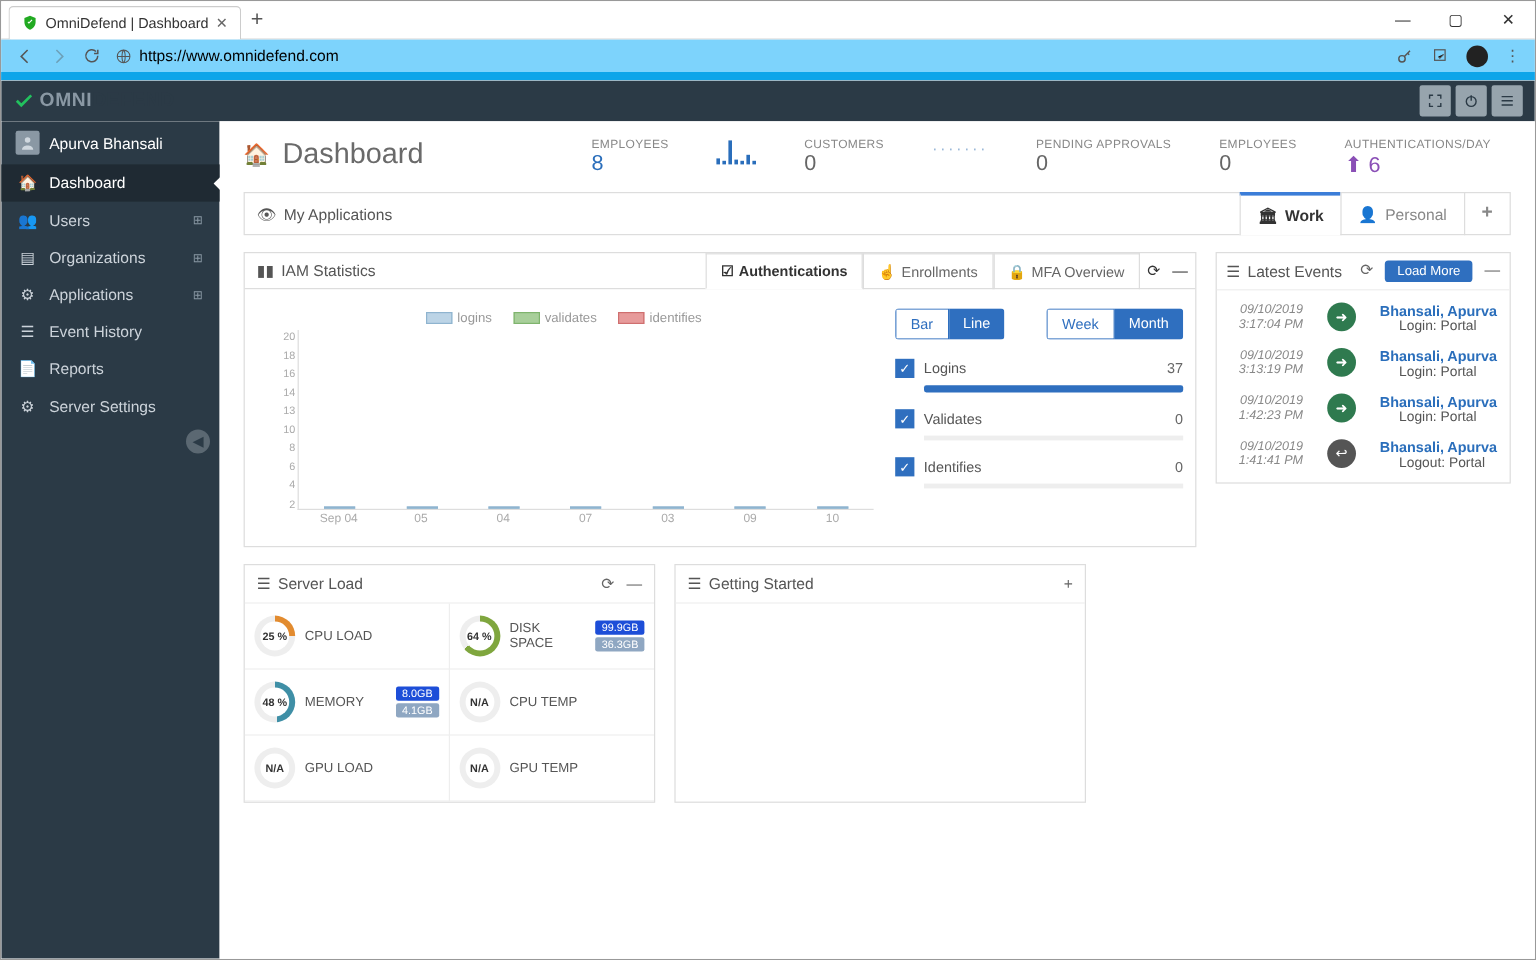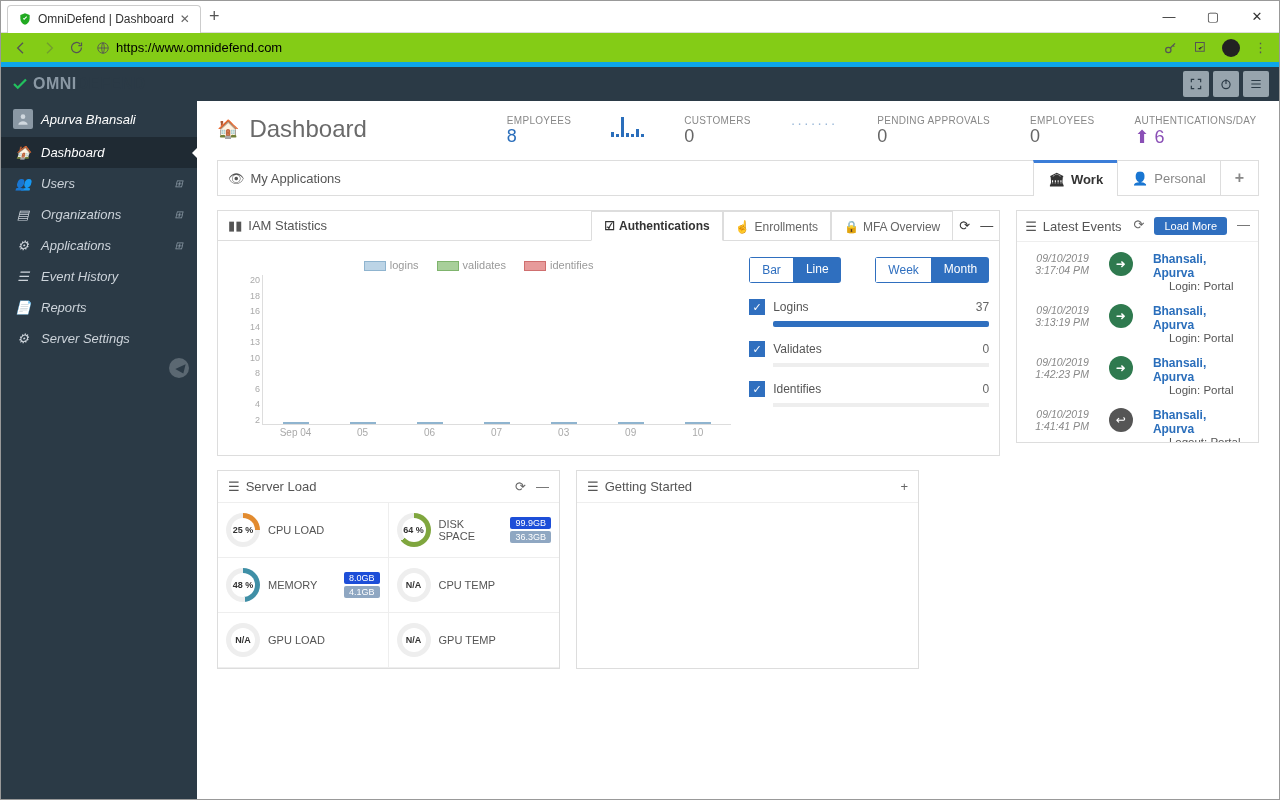--- a/index.html
+++ b/index.html
@@ -6,38 +6,38 @@
 body { font-family:"Segoe UI",Arial,sans-serif; font-size:13px; color:#333; background:#fff; overflow:hidden; width:1280px; height:800px; }
 .window { width:1280px; height:800px; display:flex; flex-direction:column; border:1px solid #999; }
 .titlebar { height:32px; background:#fff; display:flex; align-items:center; border-bottom:1px solid #ddd; }
 .tabs-strip { display:flex; align-items:center; height:32px; padding-left:6px; }
 .browser-tab { display:flex; align-items:center; gap:6px; padding:6px 10px; background:#fff; border:1px solid #ccc; border-bottom:none; border-radius:4px 4px 0 0; font-size:12px; height:28px; margin-top:4px; }
 .browser-tab .favicon { width:14px; height:14px; color:#22aa22; }
 .browser-tab .close { color:#666; cursor:pointer; font-size:12px; }
 .newtab { margin-left:8px; font-size:18px; color:#555; cursor:pointer; }
 .window-controls { margin-left:auto; display:flex; }
 .window-controls div { width:44px; height:30px; display:flex; align-items:center; justify-content:center; cursor:pointer; color:#333; }
-.addressbar { height:34px; background:#84cc16; display:flex; align-items:center; gap:12px; padding:0 12px; border-bottom:5px solid #0ea5e9; }
+.addressbar { height:34px; background:#7dd3fc; display:flex; align-items:center; gap:12px; padding:0 12px; border-bottom:7px solid #0ea5e9; }
 .addressbar .nav-icon { color:#555; cursor:pointer; }
 .addressbar .url-wrap { display:flex; align-items:center; gap:6px; flex:1; }
 .addressbar .url-wrap span.secure { color:#555; }
 .addressbar input.url { border:none; background:transparent; font-size:13px; width:100%; outline:none; }
 .addressbar .right-icons { display:flex; align-items:center; gap:14px; color:#555; }
 .addressbar .right-icons .avatar { width:18px; height:18px; border-radius:50%; background:#222; }
 .app { flex:1; display:flex; flex-direction:column; background:#fff; overflow:hidden; }
 .app-header { height:34px; background:#2b3a46; display:flex; align-items:center; padding:0 10px; }
 .logo { display:flex; align-items:center; gap:4px; font-weight:600; letter-spacing:0.5px; }
 .logo .check { color:#22c15e; }
 .logo-text { font-size:16px; font-weight:600; }
 .logo-text .o { color:#8a98a4; }
 .logo-text .d { color:#1a1a1a; }
 .header-right { margin-left:auto; display:flex; gap:4px; }
 .header-right .sq { width:26px; height:26px; background:#97a4ad; display:flex; align-items:center; justify-content:center; color:#2b3a46; border-radius:2px; cursor:pointer; }
 .body-row { flex:1; display:flex; overflow:hidden; }
-.sidebar { width:196px; background:#2b3a46; color:#ccd3da; display:flex; flex-direction:column;font-style:italic; }
+.sidebar { width:182px; background:#2b3a46; color:#ccd3da; display:flex; flex-direction:column; }
 .user-row { display:flex; align-items:center; gap:8px; padding:8px 12px; }
 .user-row .avatar { width:20px; height:20px; background:#8a98a4; border-radius:2px; display:flex; align-items:center; justify-content:center; }
 .user-row .name { font-size:13px; color:#fff; }
 .nav-item { display:flex; align-items:center; gap:10px; padding:8px 14px; cursor:pointer; font-size:13px; position:relative; }
 .nav-item .ico { width:16px; text-align:center; }
 .nav-item.active { background:#1f2a33; color:#fff; }
 .nav-item.active::after { content:""; position:absolute; right:-1px; top:50%; transform:translateY(-50%); border:6px solid transparent; border-right-color:#fff; }
 .nav-item .plus { margin-left:auto; font-size:10px; color:#8a98a4; }
 .collapse-btn { margin-top:4px; margin-left:auto; margin-right:8px; width:20px; height:20px; background:#5b6872; border-radius:50%; color:#2b3a46; display:flex; align-items:center; justify-content:center; cursor:pointer; font-size:12px; }
 .main { flex:1; background:#fff; overflow:auto; padding:0; }
@@ -380,21 +380,21 @@
                       <div class="barcol">
                         <div class="bar" style="height: 5%;"></div>
                       </div>
                       <div class="barcol">
                         <div class="bar" style="height: 30%;"></div>
                       </div>
                     </div>
                   <div class="xaxis" id="xaxis">
                       <div>Sep 04</div>
                       <div>05</div>
-                      <div>06</div>
+                      <div>04</div>
                       <div>07</div>
                       <div>03</div>
                       <div>09</div>
                       <div>10</div>
                     </div>
                 </div>
               </div>
               <div class="right-stats">
                 <div class="toggle-row">
                   <div class="toggle-group">

